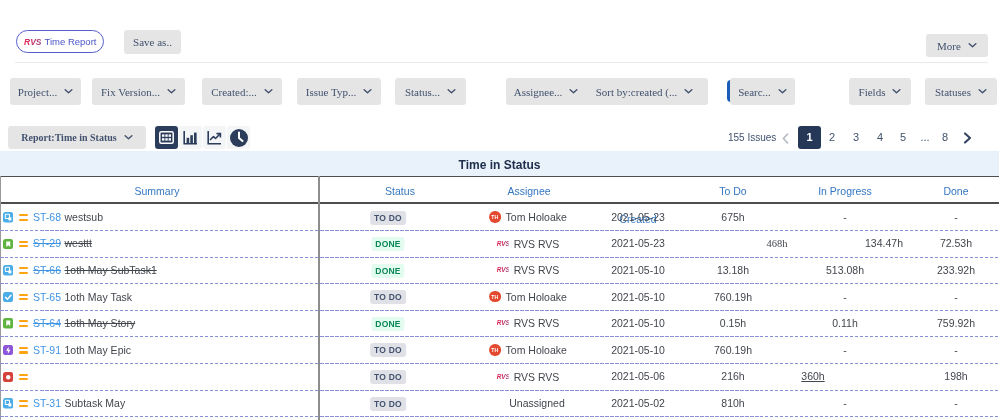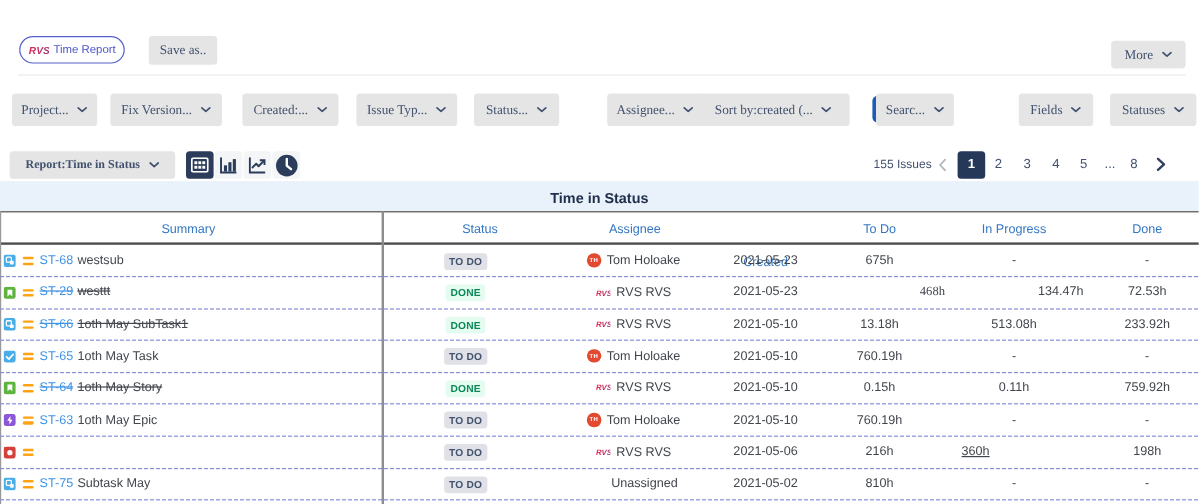--- a/index.html
+++ b/index.html
@@ -247,21 +247,21 @@
 </div>
 <div class="row" style="top:336.4px;">
   <svg class="ticon" viewBox="0 0 11 11">
       <rect width="11" height="11" rx="2" fill="#8B57D8"></rect>
       <path d="M5.9 1.8 L3.2 5.9 L5.1 5.9 L5.1 9.2 L7.8 5.1 L5.9 5.1 Z" fill="#fff"></path>
     </svg>
   <div class="prio">
       <i style="top:0;"></i>
       <i style="top:4.5px;"></i>
     </div>
-  <div class="summ" style="left:33px;"><span class="key" style="position:static; margin-right:3.5px;">ST-63</span>1oth May Epic</div>
+  <div class="summ" style="left:33px;"><span class="key" style="position:static; margin-right:3.5px;">ST-91</span>1oth May Epic</div>
   <div class="chip todo">TO DO</div>
   <div class="asg"><div class="av">TH</div>Tom Holoake</div>
   <div class="cell" style="left:638px;">2021-05-10</div>
   <div class="cell" style="left:733px;">760.19h</div>
   <div class="cell" style="left:845px;">-</div>
   <div class="cell" style="left:956px;">-</div>
 </div>
 <div class="row" style="top:363px;">
   <svg class="ticon" viewBox="0 0 11 11">
       <rect width="11" height="11" rx="2" fill="#D6403B"></rect>
@@ -283,21 +283,21 @@
 <div class="row" style="top:389.6px;">
   <svg class="ticon" viewBox="0 0 11 11">
       <rect width="11" height="11" rx="2" fill="#4BADE8"></rect>
       <rect x="2.4" y="2.4" width="4.4" height="4.4" rx="0.8" fill="none" stroke="#fff" stroke-width="1.1"></rect>
       <rect x="5.6" y="5.6" width="3.2" height="3.2" rx="0.6" fill="#fff"></rect>
     </svg>
   <div class="prio">
       <i style="top:0;"></i>
       <i style="top:4.5px;"></i>
     </div>
-  <div class="summ" style="left:33px;"><span class="key" style="position:static; margin-right:3.5px;">ST-75</span>Subtask May</div>
+  <div class="summ" style="left:33px;"><span class="key" style="position:static; margin-right:3.5px;">ST-31</span>Subtask May</div>
   <div class="chip todo">TO DO</div>
   <div class="asg" style="left:537px;">Unassigned</div>
   <div class="cell" style="left:638px;">2021-05-02</div>
   <div class="cell" style="left:733px;">810h</div>
   <div class="cell" style="left:845px;">-</div>
   <div class="cell" style="left:956px;">-</div>
 </div>
 
 <div class="rowsep" style="top:230px;"></div>
 <div class="rowsep" style="top:256.6px;"></div>

